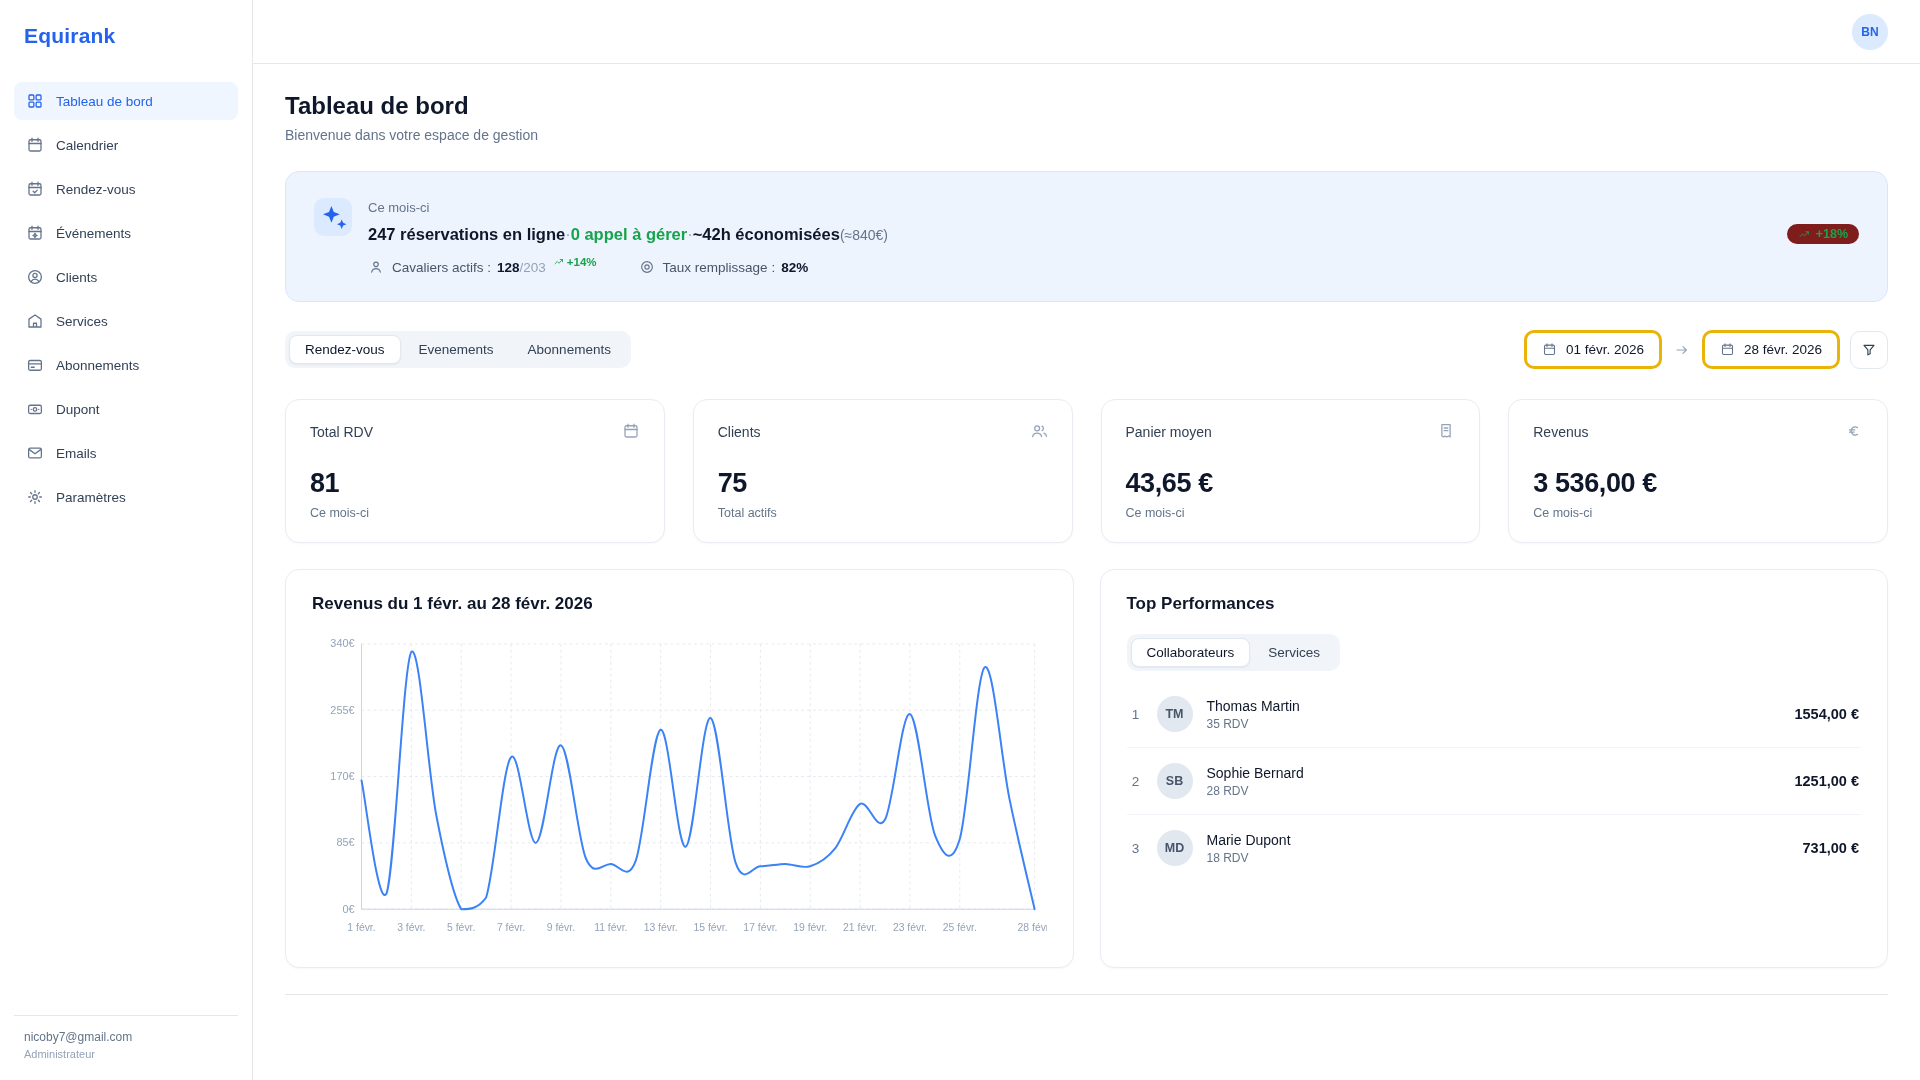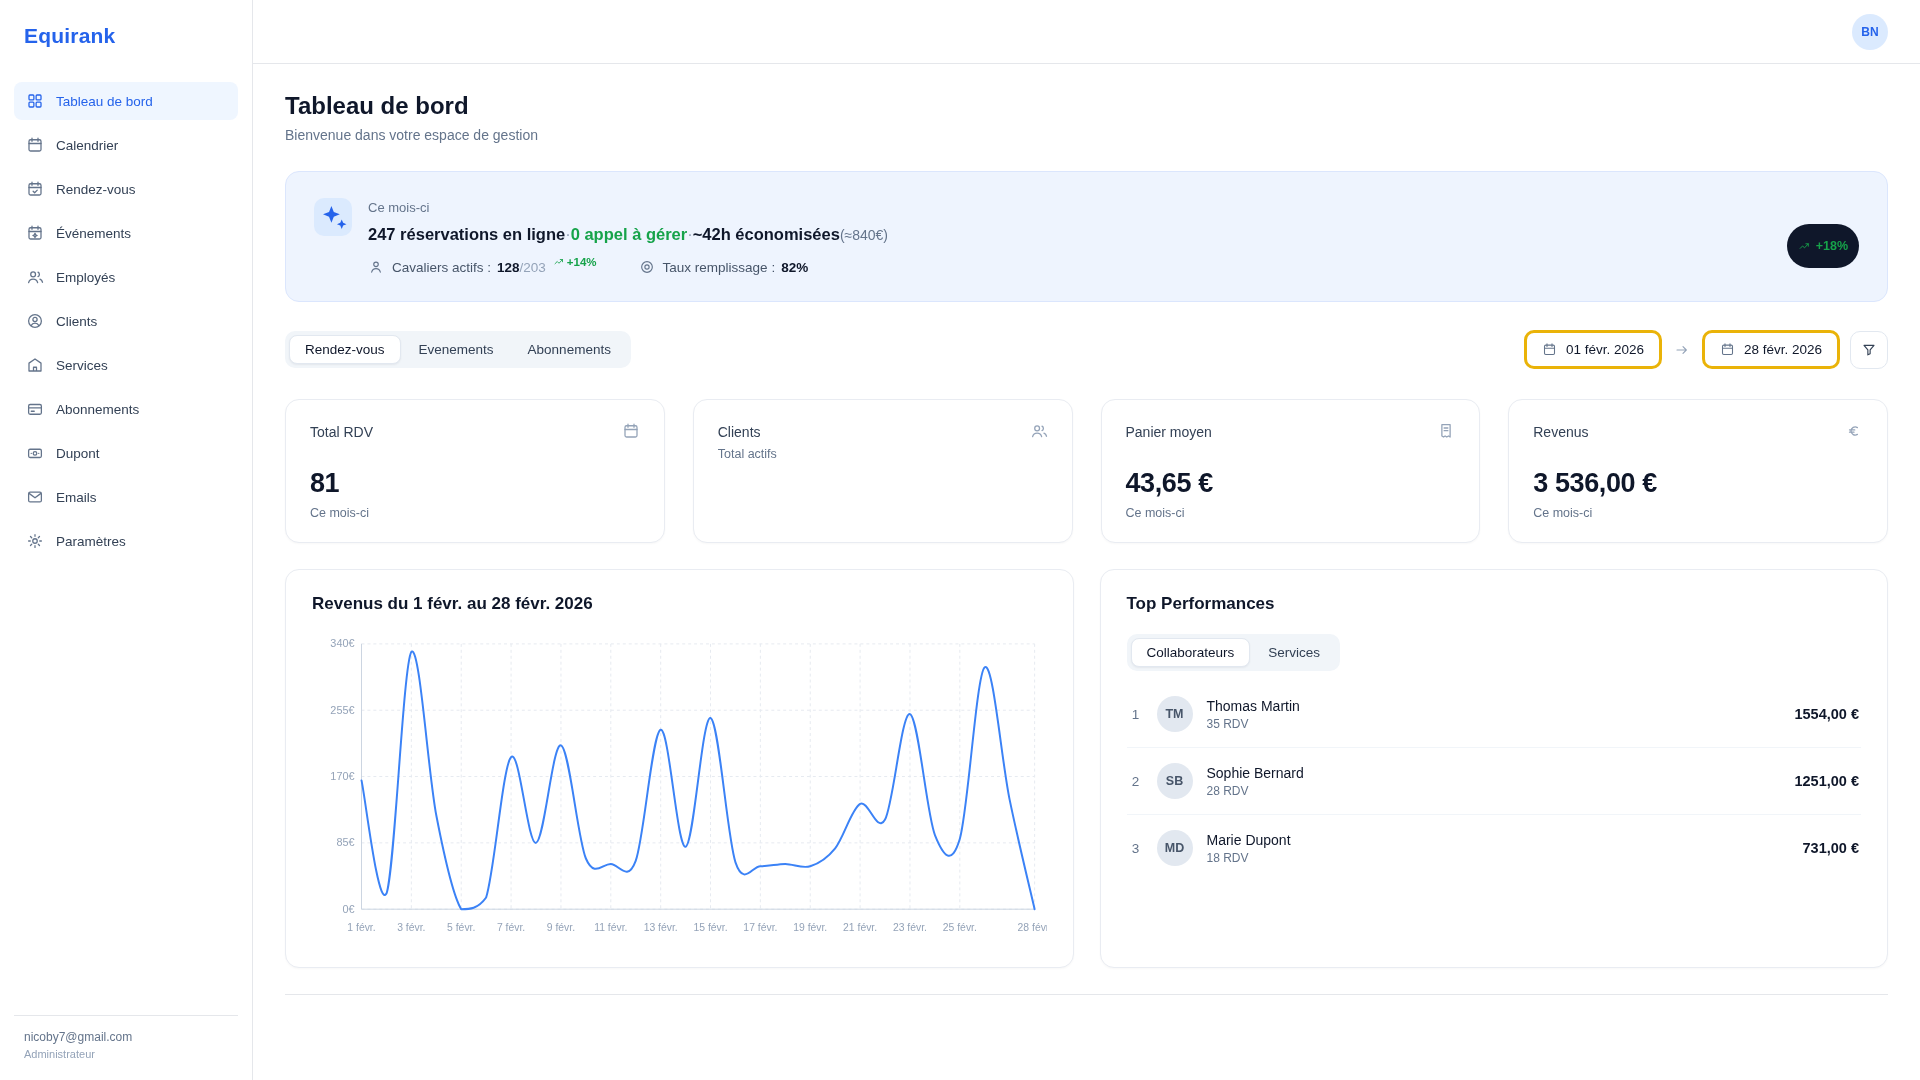--- a/index.html
+++ b/index.html
@@ -40,21 +40,21 @@
   .hl-note { color:#64748b; font-weight:400; font-size:14px; }
   .hero-stats { margin-top:15px; display:flex; gap:42px; font-size:13.5px; color:#475569; align-items:flex-start; }
   .hs-group { display:inline-flex; align-items:center; }
   .hs-icon { width:16px; height:16px; color:#64748b; margin-right:8px; display:inline-flex; }
   .hs-label { margin-right:6px; }
   .hs-value { font-weight:700; color:#0f172a; }
   .hs-muted { color:#94a3b8; }
   .hs-trend { color:#16a34a; font-size:11.5px; font-weight:700; margin-left:7px; display:inline-flex; align-items:center; gap:2px; position:relative; top:-5px; }
   .hs-trend-icon { width:12px; height:12px; display:inline-flex; }
   .hero-prev { margin-top:23px; font-size:13px; color:#64748b; }
-  .hero-badge { position:absolute; top:52px; right:28px; background:#0f172a; color:#16a34a; font-size:12.5px; font-weight:700; padding:15px 11px; border-radius:999px; display:flex; gap:5px; align-items:center; }
+  .hero-badge { position:absolute; top:52px; right:28px; background:#7f1d1d; color:#16a34a; font-size:12.5px; font-weight:700; padding:3px 11px; border-radius:999px; display:flex; gap:5px; align-items:center; }
   .badge-icon { width:13px; height:13px; display:inline-flex; }
 
   
   .filter-row { margin-top:28px; display:flex; justify-content:space-between; align-items:center; }
   .pill-group { background:#f1f5f9; border-radius:10px; padding:4px; display:inline-flex; gap:2px; }
   .pill-tab { border:1px solid transparent; background:transparent; font-family:inherit; font-size:13.5px; color:#334155; padding:6px 15px; border-radius:8px; cursor:pointer; }
   .pill-tab.active { background:#fff; border-color:#e2e8f0; box-shadow:0 1px 2px rgba(16,24,40,.06); color:#0f172a; font-weight:500; }
   .filter-right { display:flex; align-items:center; gap:10px; }
   .date-btn { display:inline-flex; align-items:center; gap:9px; background:#fff; border:3px solid #eab308; border-radius:10px; padding:9px 15px; font-family:inherit; font-size:13.5px; color:#0f172a; cursor:pointer; }
   .btn-icon { width:15px; height:15px; color:#64748b; display:inline-flex; }
@@ -134,29 +134,20 @@
           <span class="nav-label" data-name="sidebar-item-label">Rendez-vous</span>
         </div>
         <div class="nav-item" data-name="sidebar-item-evenements">
           <span class="nav-icon" data-name="calendar-star-icon">
             <svg viewBox="0 0 24 24" fill="none" stroke="currentColor" stroke-width="1.7" stroke-linecap="round" stroke-linejoin="round">
               <rect x="4" y="5" width="16" height="15" rx="2"></rect>
               <path d="M8 3v4M16 3v4M4 10h16M12 12.5l.9 1.9 1.9.9-1.9.9-.9 1.9-.9-1.9-1.9-.9 1.9-.9z"></path>
             </svg>
           </span>
           <span class="nav-label" data-name="sidebar-item-label">Événements</span>
-        </div>
-        <div class="nav-item" data-name="sidebar-item-employes">
-          <span class="nav-icon" data-name="users-icon">
-            <svg viewBox="0 0 24 24" fill="none" stroke="currentColor" stroke-width="1.7" stroke-linecap="round" stroke-linejoin="round">
-              <circle cx="9.5" cy="8.5" r="3.2"></circle>
-              <path d="M3.5 19.5c.7-3 3-4.8 6-4.8s5.3 1.8 6 4.8M16 5.6a3.2 3.2 0 0 1 0 5.8M18.6 14.9c1.9.7 3 2.2 3.4 4.1"></path>
-            </svg>
-          </span>
-          <span class="nav-label" data-name="sidebar-item-label">Employés</span>
         </div>
         <div class="nav-item" data-name="sidebar-item-clients">
           <span class="nav-icon" data-name="user-circle-icon">
             <svg viewBox="0 0 24 24" fill="none" stroke="currentColor" stroke-width="1.7" stroke-linecap="round" stroke-linejoin="round">
               <circle cx="12" cy="12" r="8.5"></circle>
               <circle cx="12" cy="10" r="2.8"></circle>
               <path d="M6.8 18.2c1.1-2.2 2.9-3.4 5.2-3.4s4.1 1.2 5.2 3.4"></path>
             </svg>
           </span>
           <span class="nav-label" data-name="sidebar-item-label">Clients</span>
@@ -340,20 +331,21 @@
           <div class="stat-card" data-name="stat-card-clients">
             <div class="stat-head">
        <span class="stat-title" data-name="stat-card-title">Clients</span>
        <span class="stat-icon" data-name="users-icon">
                 <svg viewBox="0 0 24 24" fill="none" stroke="currentColor" stroke-width="1.7" stroke-linecap="round" stroke-linejoin="round">
                   <circle cx="9.5" cy="8.5" r="3.2"></circle>
                   <path d="M3.5 19.5c.7-3 3-4.8 6-4.8s5.3 1.8 6 4.8M16 5.6a3.2 3.2 0 0 1 0 5.8M18.6 14.9c1.9.7 3 2.2 3.4 4.1"></path>
                 </svg>
               </span>
      </div>
+     <div class="stat-value" data-name="stat-card-value">75</div>
      <div class="stat-caption" data-name="stat-card-caption">Total actifs</div>
           </div>
           <div class="stat-card" data-name="stat-card-panier-moyen">
             <div class="stat-head">
        <span class="stat-title" data-name="stat-card-title">Panier moyen</span>
        <span class="stat-icon" data-name="receipt-icon">
                 <svg viewBox="0 0 24 24" fill="none" stroke="currentColor" stroke-width="1.7" stroke-linecap="round" stroke-linejoin="round">
                   <path d="M6.5 3.5h11V20l-2.2-1.4L13 20l-2.2-1.4L8.7 20l-2.2-1.4z"></path>
                   <path d="M9.5 8h5M9.5 11.5h5"></path>
                 </svg>

